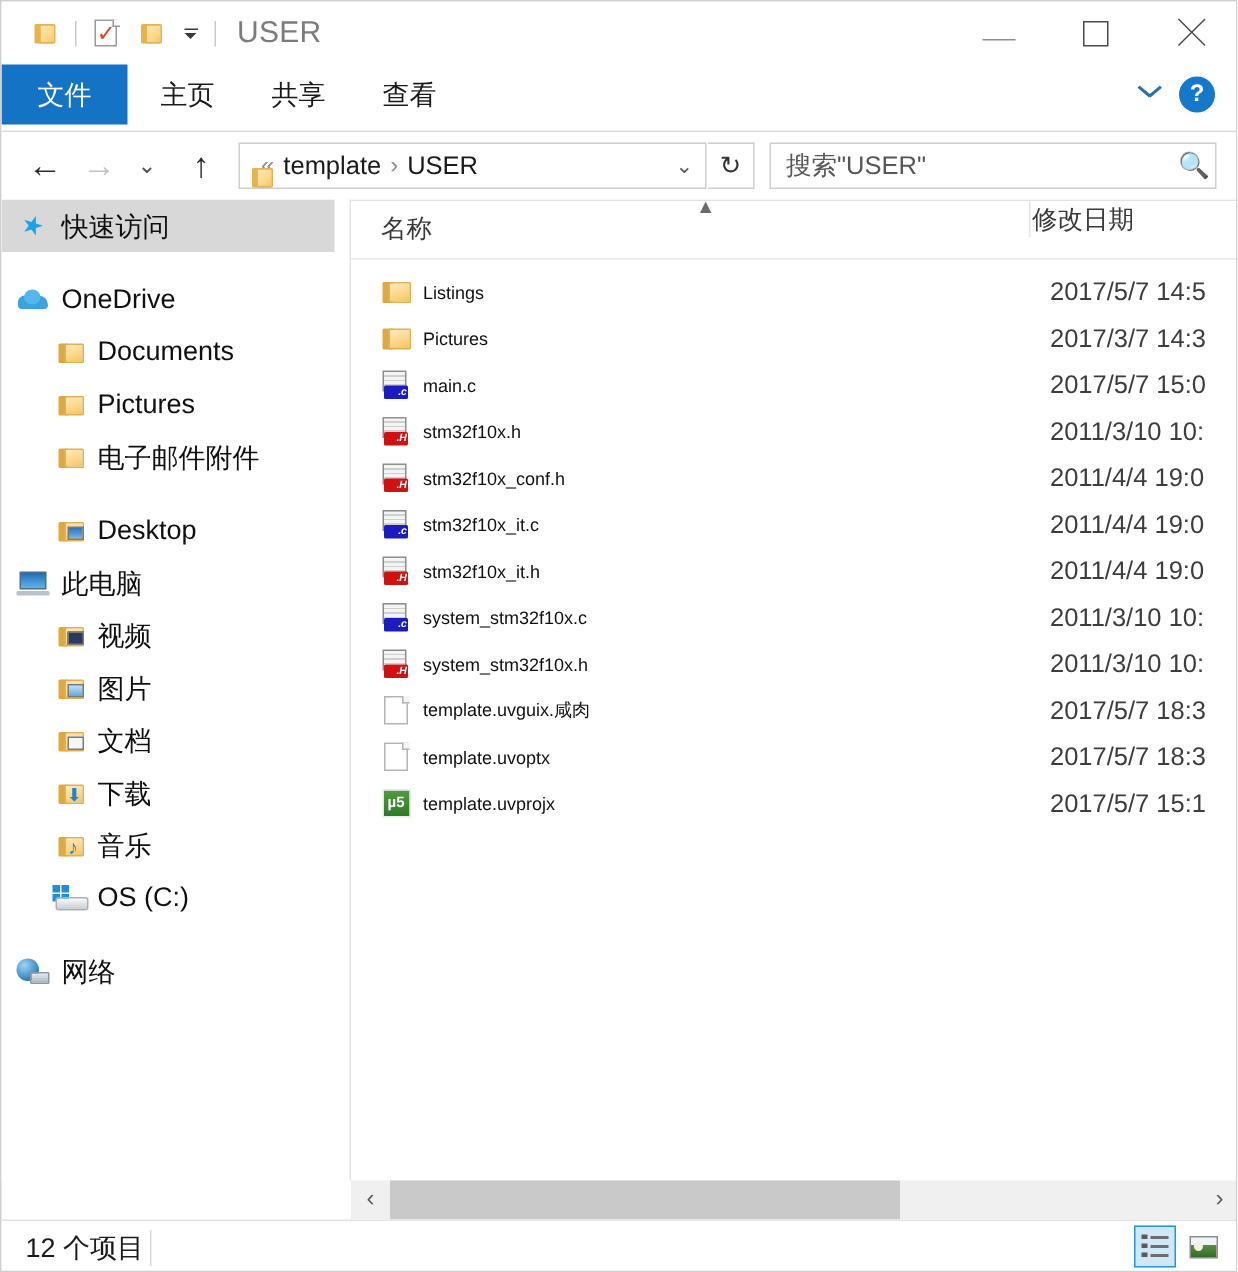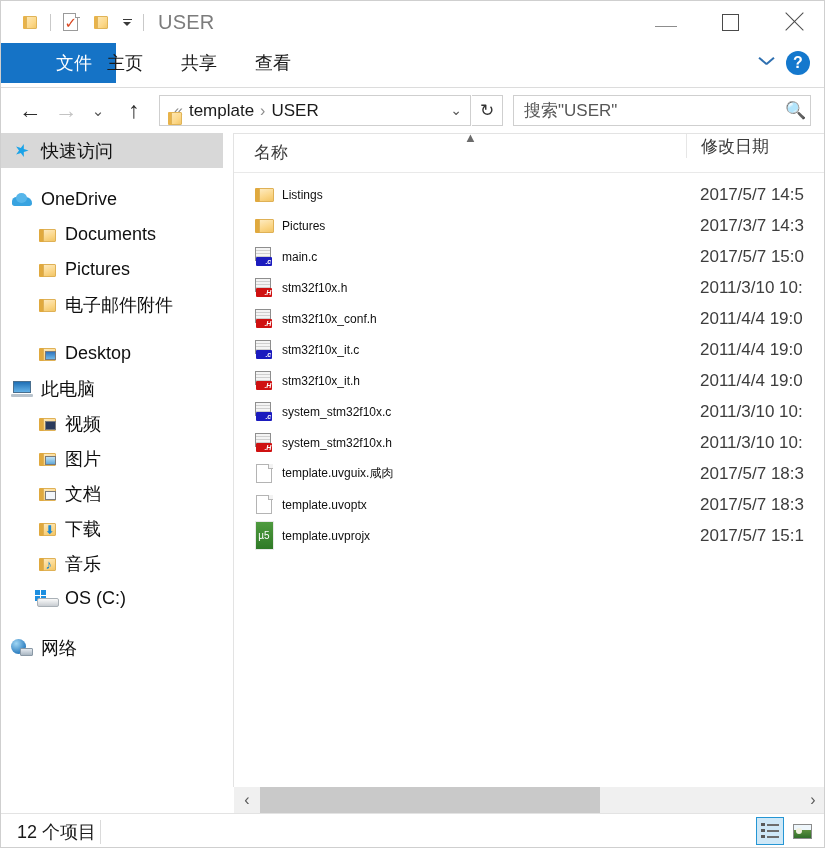--- a/index.html
+++ b/index.html
@@ -100,21 +100,21 @@
     width: 825px; height: 44px;
     background: #ffffff;
     border-bottom: 1px solid #dcdcdc;
   }
   .rtab {
     position: absolute; top: 0; height: 40px;
     display: flex; align-items: center; justify-content: center;
     font-size: 18px; color: #1a1a1a;
   }
   .rtab.active { background: #1573c6; color: #ffffff; }
-  #rtab0 { left: 0;   width: 84px; padding-left: 31px; }
+  #rtab0 { left: 0;   width: 84px; }
   #rtab1 { left: 90px; width: 68px; }
   #rtab2 { left: 164px; width: 68px; }
   #rtab3 { left: 238px; width: 68px; }
   #ribbon-right {
     position: absolute; right: 8px; top: 0; height: 40px;
     display: flex; align-items: center; gap: 8px;
   }
   .chev-dn {
     width: 20px; height: 20px; position: relative;
   }
@@ -285,21 +285,21 @@
   #sort-chevron {
     position: absolute; left: 230px; top: -1px;
     font-size: 13px; color: #6b6b6b; line-height: 9px;
   }
   .colh {
     position: absolute; top: 0; height: 37px;
     display: flex; align-items: center;
     font-size: 17px; color: #3a3a3a;
   }
   #colh-name { left: 20px; }
-  #colh-date { left: 452px; padding-left: 14px; border-left: 1px solid #e6e6e6; height: 24px; }
+  #colh-date { left: 452px; padding-left: 1px; border-left: 1px solid #e6e6e6; height: 24px; }
 
   .frow {
     height: 31px;
     display: flex; align-items: center;
     position: relative;
   }
   .frow .ficon {
     position: absolute; left: 20px; width: 20px; height: 20px;
     display: flex; align-items: center; justify-content: center;
   }
@@ -338,24 +338,24 @@
   .fi-blank .pg {
     position:absolute; left:0; top:0; width:16px; height:19px;
     background:#ffffff; border:1px solid #b4b4b4; box-sizing:border-box;
   }
   .fi-blank .fold {
     position:absolute; right:0; top:0; width:5px; height:5px;
     background:#f3f3f3; border-left:1px solid #b4b4b4; border-bottom:1px solid #b4b4b4;
     box-sizing:border-box;
   }
   .fi-keil {
-    position: relative; width: 19px; height: 29px;
+    position: relative; width: 19px; height: 19px;
     background: linear-gradient(#4f9b3f,#2f7a26);
     border: 1px solid #e9e9e9; box-sizing: border-box;
-    color:#fff; font-size:10px; font-weight:normal;
+    color:#fff; font-size:10px; font-weight:bold;
     display:flex; align-items:center; justify-content:center;
     line-height: 1;
   }
 
   
   #hscroll {
     position: absolute; left: 233px; top: 786px;
     width: 592px; height: 26px;
     background: #f0f0f0;
     display: flex; align-items: center;

